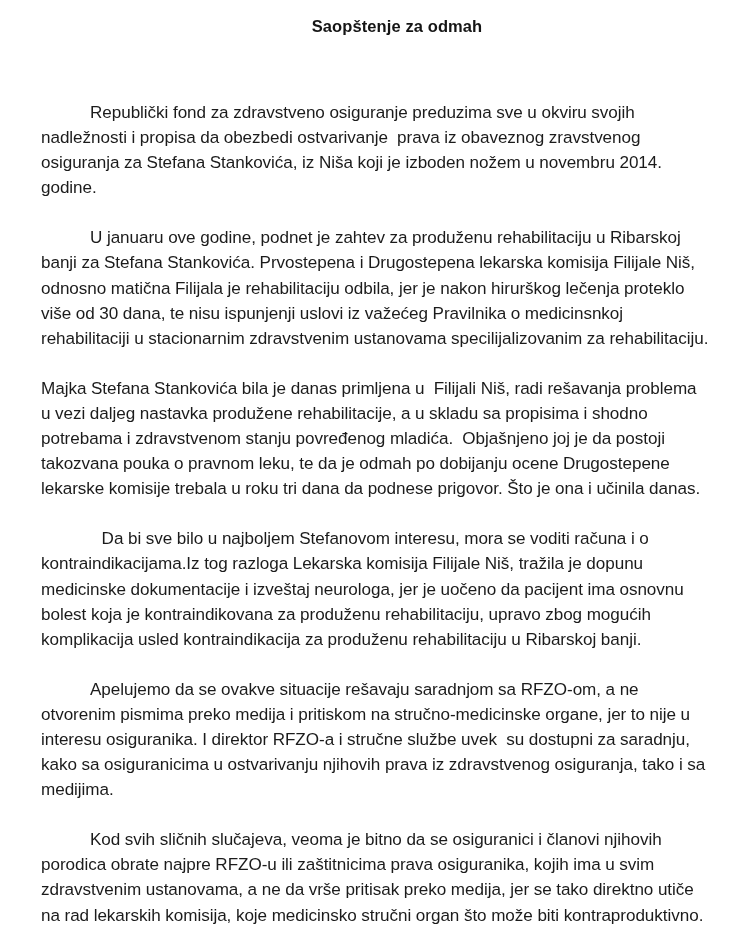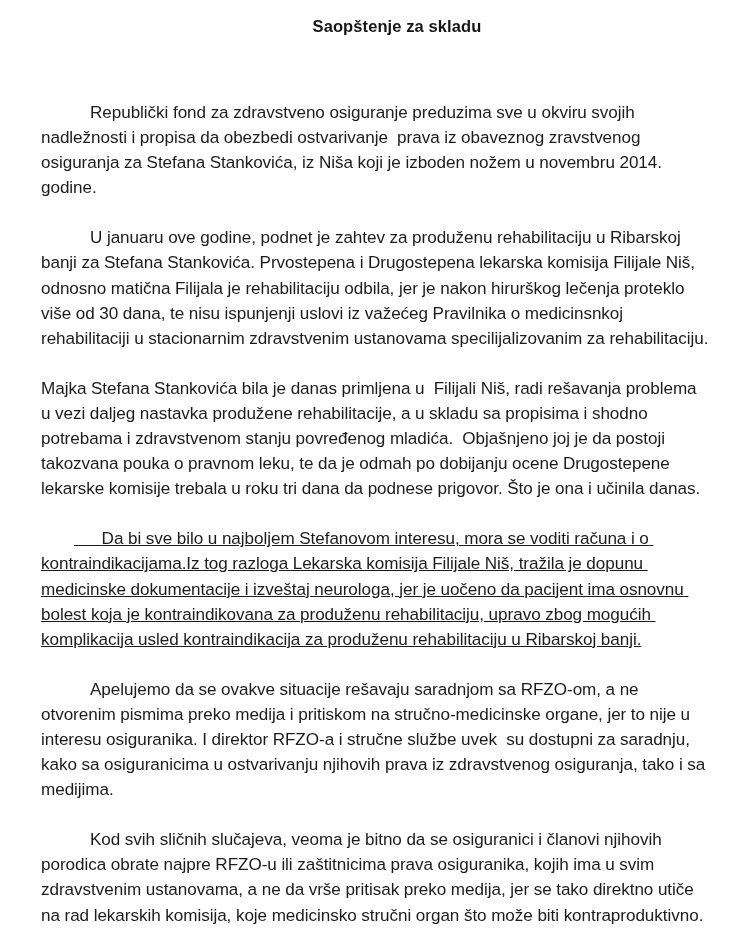--- a/index.html
+++ b/index.html
@@ -63,29 +63,28 @@
   }
 
   .para.indent-none {
     text-indent: 0;
   }
   .para.indent-normal {
     text-indent: 26px;
   }
   .para.indent-wide {
     text-indent: 33px;
-    text-decoration: underline;
   }
 </style>
 </head>
 <body>
 
 <div class="page">
 
-  <div class="doc-title">Saopštenje za skladu</div>
+  <div class="doc-title">Saopštenje za odmah</div>
 
   <div class="body-block">
 
     <p class="para indent-normal">     Republički fond za zdravstveno osiguranje preduzima sve u okviru svojih nadležnosti i propisa da obezbedi ostvarivanje  prava iz obaveznog zravstvenog osiguranja za Stefana Stankovića, iz Niša koji je izboden nožem u novembru 2014. godine.</p>
 
     <p class="para indent-normal">     U januaru ove godine, podnet je zahtev za produženu rehabilitaciju u Ribarskoj banji za Stefana Stankovića. Prvostepena i Drugostepena lekarska komisija Filijale Niš, odnosno matična Filijala je rehabilitaciju odbila, jer je nakon hirurškog lečenja proteklo više od 30 dana, te nisu ispunjenji uslovi iz važećeg Pravilnika o medicinsnkoj rehabilitaciji u stacionarnim zdravstvenim ustanovama specilijalizovanim za rehabilitaciju.</p>
 
     <p class="para indent-none">Majka Stefana Stankovića bila je danas primljena u  Filijali Niš, radi rešavanja problema  u vezi daljeg nastavka produžene rehabilitacije, a u skladu sa propisima i shodno potrebama i zdravstvenom stanju povređenog mladića.  Objašnjeno joj je da postoji takozvana pouka o pravnom leku, te da je odmah po dobijanju ocene Drugostepene lekarske komisije trebala u roku tri dana da podnese prigovor. Što je ona i učinila danas.</p>
 
     <p class="para indent-wide">      Da bi sve bilo u najboljem Stefanovom interesu, mora se voditi računa i o kontraindikacijama.Iz tog razloga Lekarska komisija Filijale Niš, tražila je dopunu medicinske dokumentacije i izveštaj neurologa, jer je uočeno da pacijent ima osnovnu bolest koja je kontraindikovana za produženu rehabilitaciju, upravo zbog mogućih komplikacija usled kontraindikacija za produženu rehabilitaciju u Ribarskoj banji.</p>

